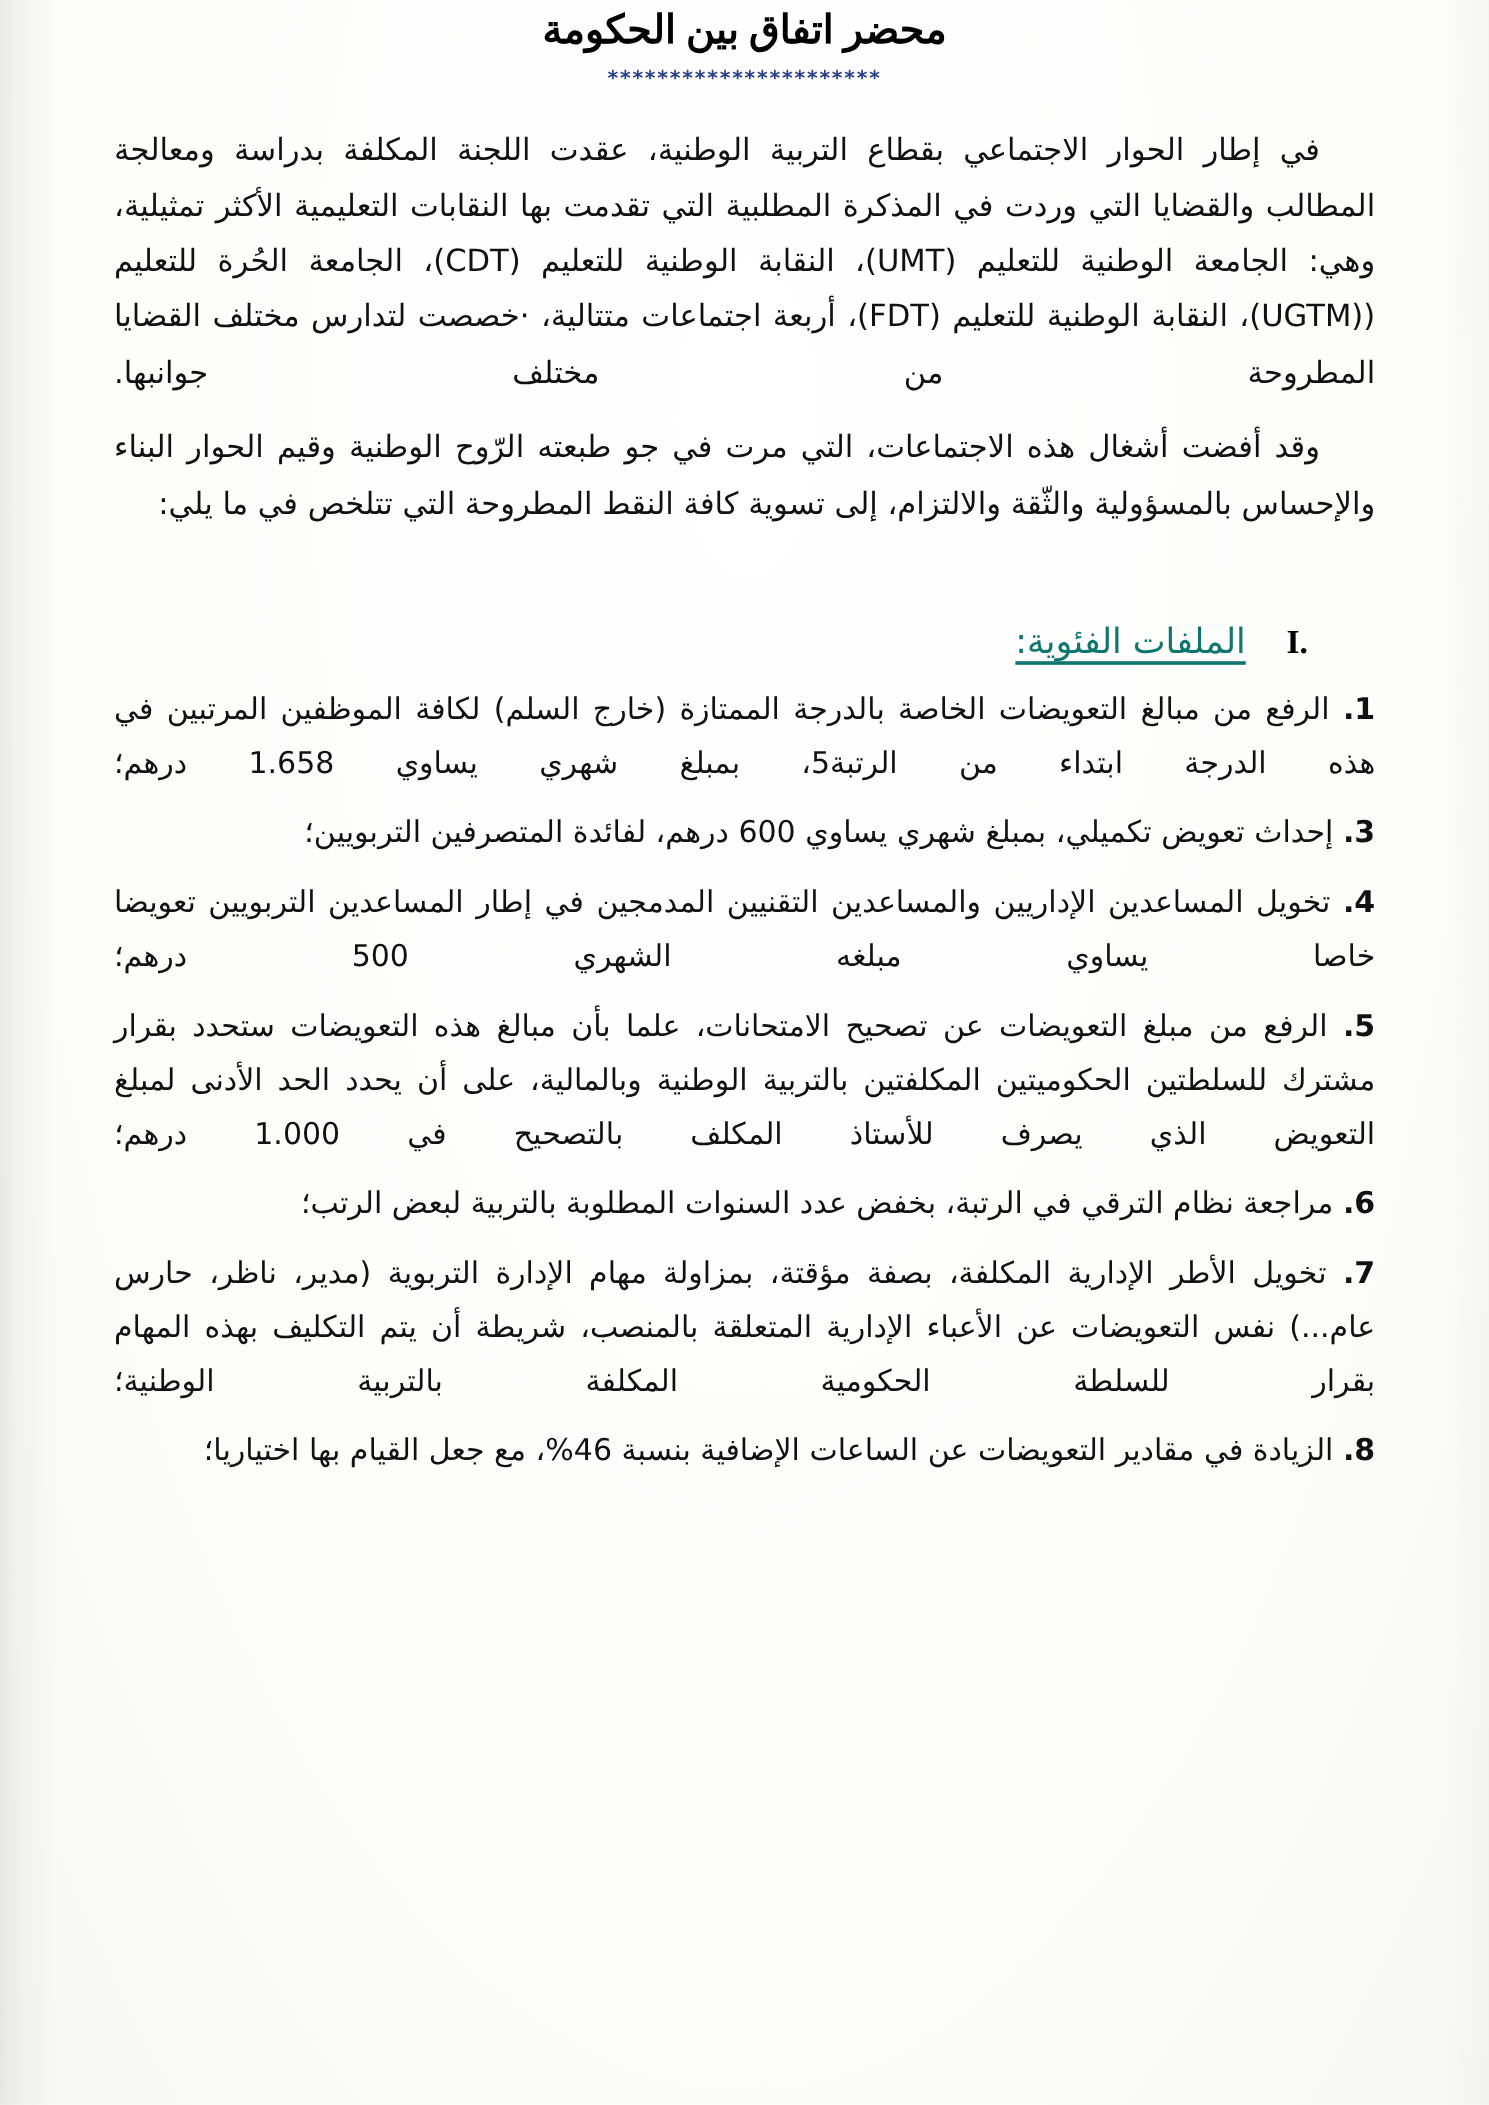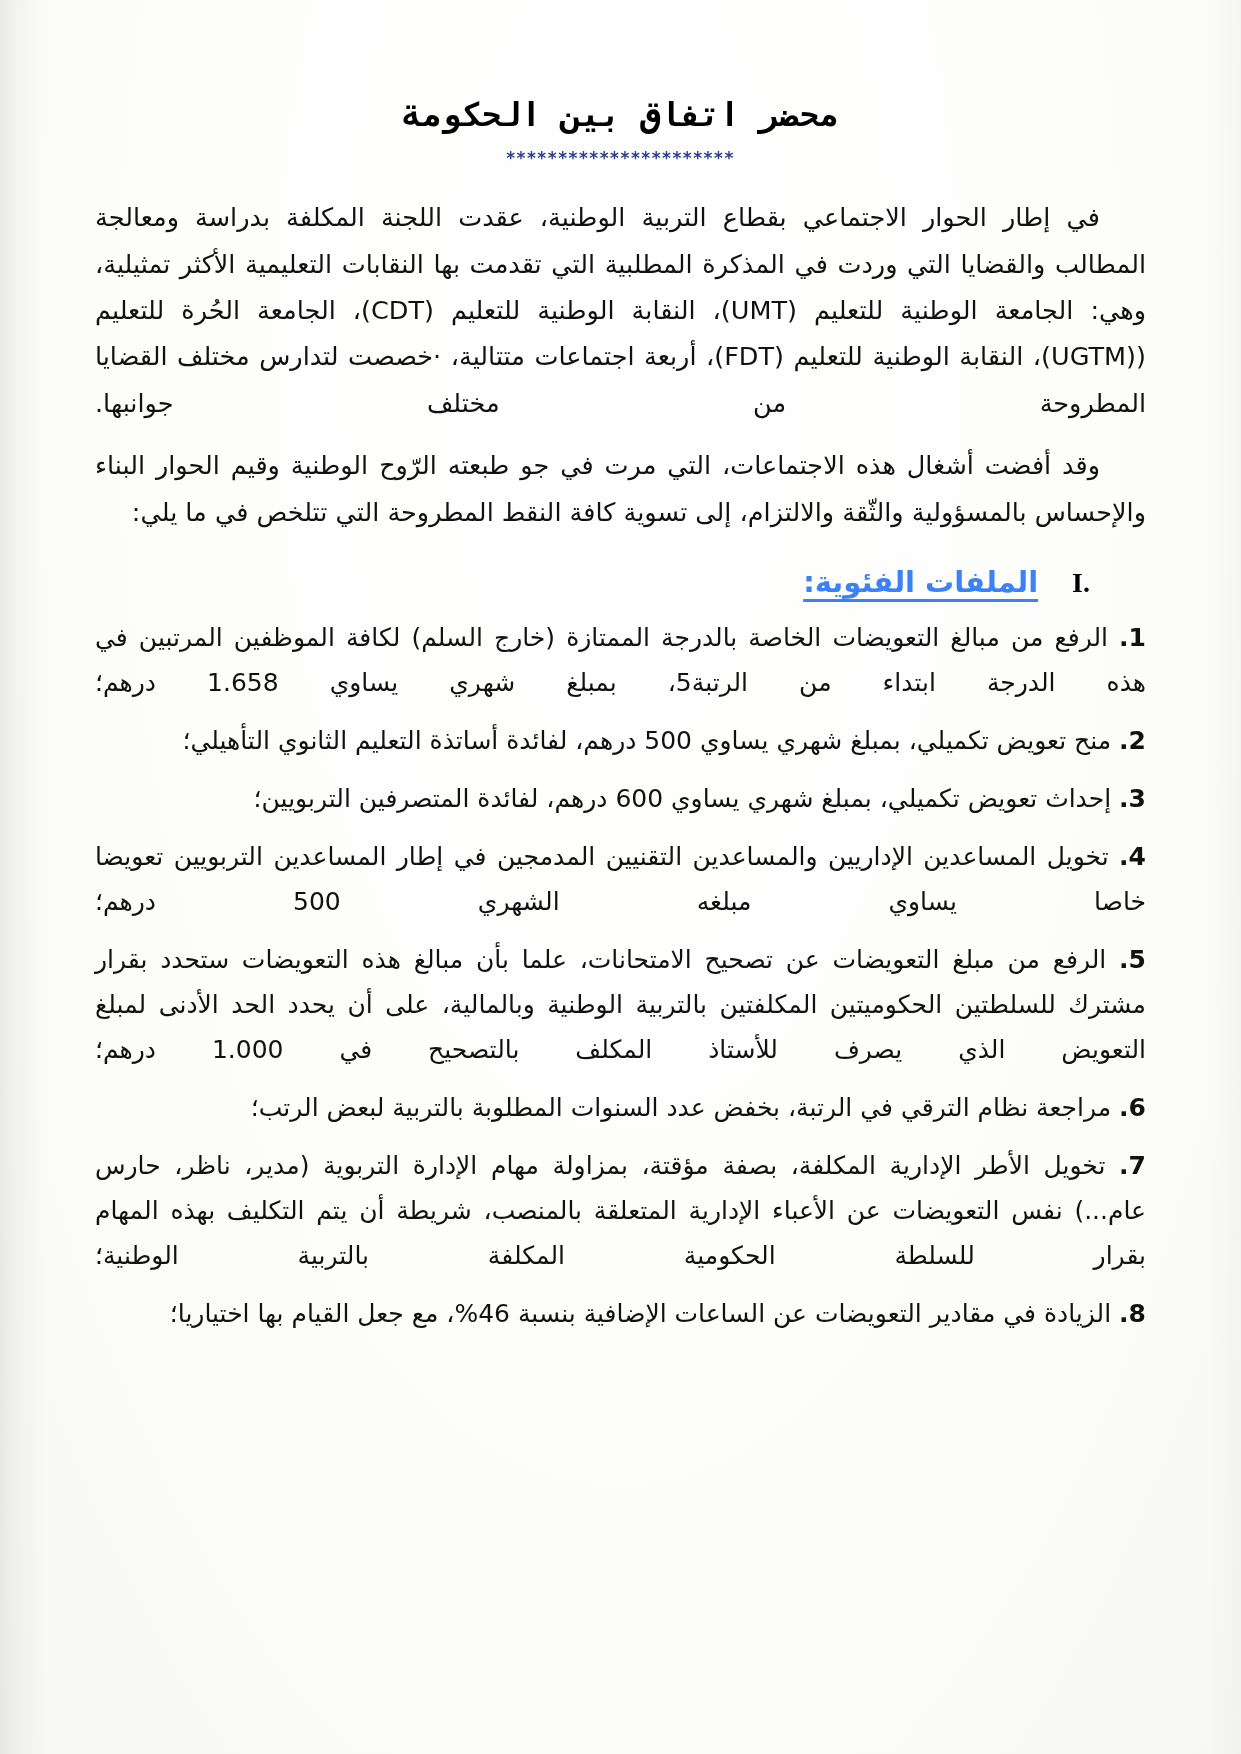--- a/index.html
+++ b/index.html
@@ -44,23 +44,22 @@
     bottom: 0;
     right: 0;
     width: 34px;
     background: linear-gradient(to right, rgba(0,0,0,0.0) 0%, rgba(0,0,0,0.025) 100%);
     pointer-events: none;
   }
 
   
   .doc-title {
     margin: 0;
-    padding-top: 92px;
     text-align: center;
-    font-family: Liberation Mono, monospace;
+    font-family: Liberation Serif, serif;
     font-weight: 700;
     font-size: 33px;
     line-height: 1.58;
     letter-spacing: 0px;
     color: #000;
   }
   .doc-title .t-line {
     display: block;
   }
 
@@ -103,25 +102,26 @@
   }
   .section-roman {
     font-size: 28px;
     font-weight: 700;
     color: #000;
     direction: ltr;
     font-family: "Liberation Serif", serif;
   }
   .section-title {
     font-size: 29px;
-    font-weight: 700;
-    color: #3b82f6;
+    font-weight: 400;
+    color: #0f766e;
     text-decoration: underline;
     text-underline-offset: 7px;
     text-decoration-thickness: 2.5px;
+    margin-top: 44px;
   }
 
   
   .items {
     margin: 0;
     padding: 0;
     list-style: none;
   }
   .item {
     font-size: 25px;
@@ -159,24 +159,20 @@
     <span class="section-roman">I.</span>
     <span class="section-title">الملفات الفئوية:</span>
   </div>
 
   <ol class="items">
     <li class="item">
       <span class="num">1.</span>
       <span>الرفع من مبالغ التعويضات الخاصة بالدرجة الممتازة (خارج السلم) لكافة الموظفين المرتبين في هذه الدرجة ابتداء من الرتبة5، بمبلغ شهري يساوي 1.658 درهم؛</span>
     </li>
     <li class="item short">
-      <span class="num">2.</span>
-      <span>منح تعويض تكميلي، بمبلغ شهري يساوي 500 درهم، لفائدة أساتذة التعليم الثانوي التأهيلي؛</span>
-    </li>
-    <li class="item short">
       <span class="num">3.</span>
       <span>إحداث تعويض تكميلي، بمبلغ شهري يساوي 600 درهم، لفائدة المتصرفين التربويين؛</span>
     </li>
     <li class="item">
       <span class="num">4.</span>
       <span>تخويل المساعدين الإداريين والمساعدين التقنيين المدمجين في إطار المساعدين التربويين تعويضا خاصا يساوي مبلغه الشهري 500 درهم؛</span>
     </li>
     <li class="item">
       <span class="num">5.</span>
       <span>الرفع من مبلغ التعويضات عن تصحيح الامتحانات، علما بأن مبالغ هذه التعويضات ستحدد بقرار مشترك للسلطتين الحكوميتين المكلفتين بالتربية الوطنية وبالمالية، على أن يحدد الحد الأدنى لمبلغ التعويض الذي يصرف للأستاذ المكلف بالتصحيح في 1.000 درهم؛</span>

